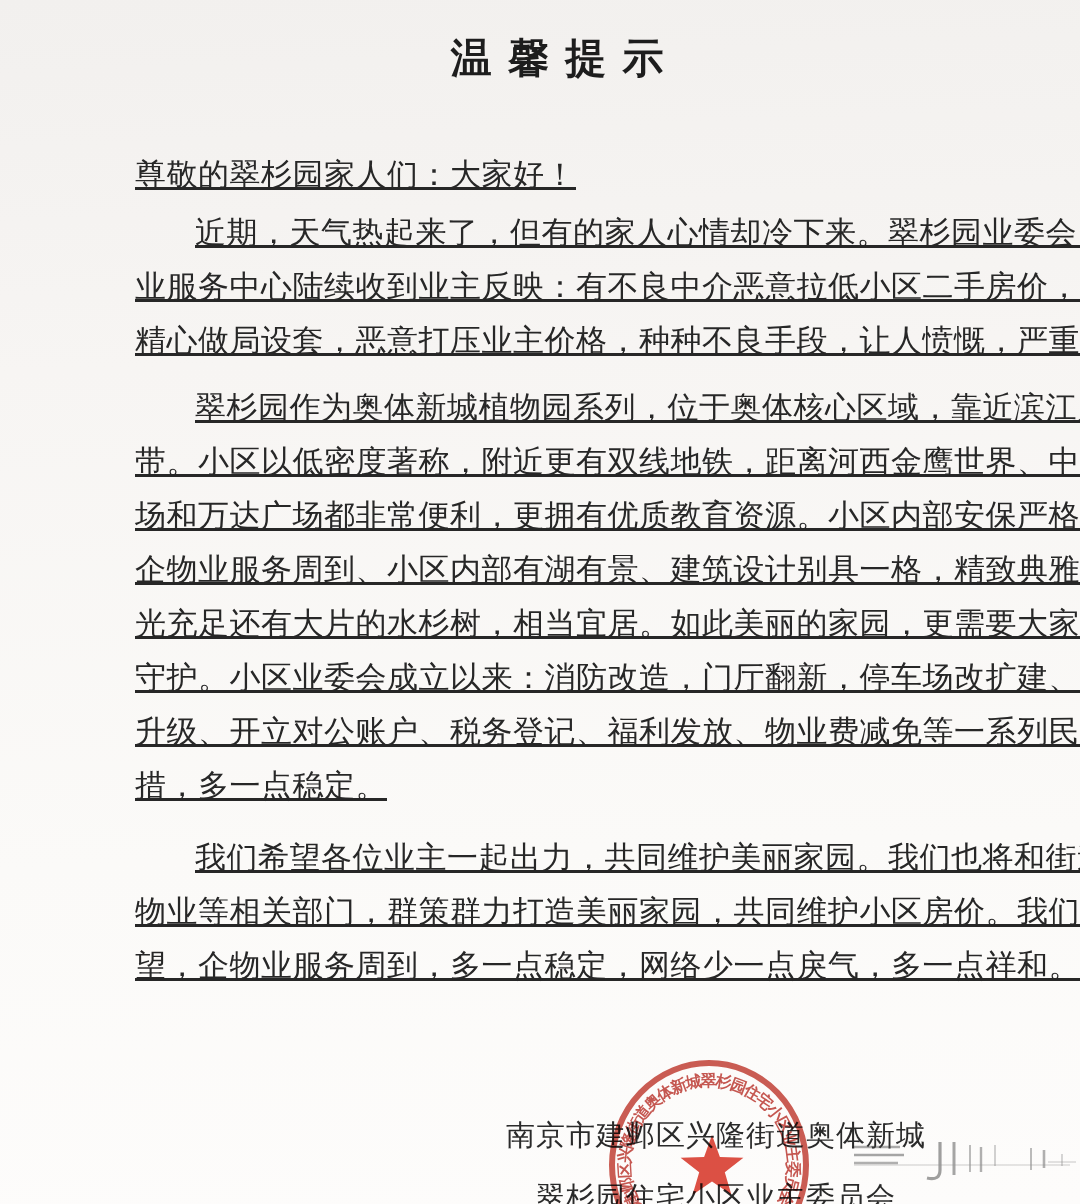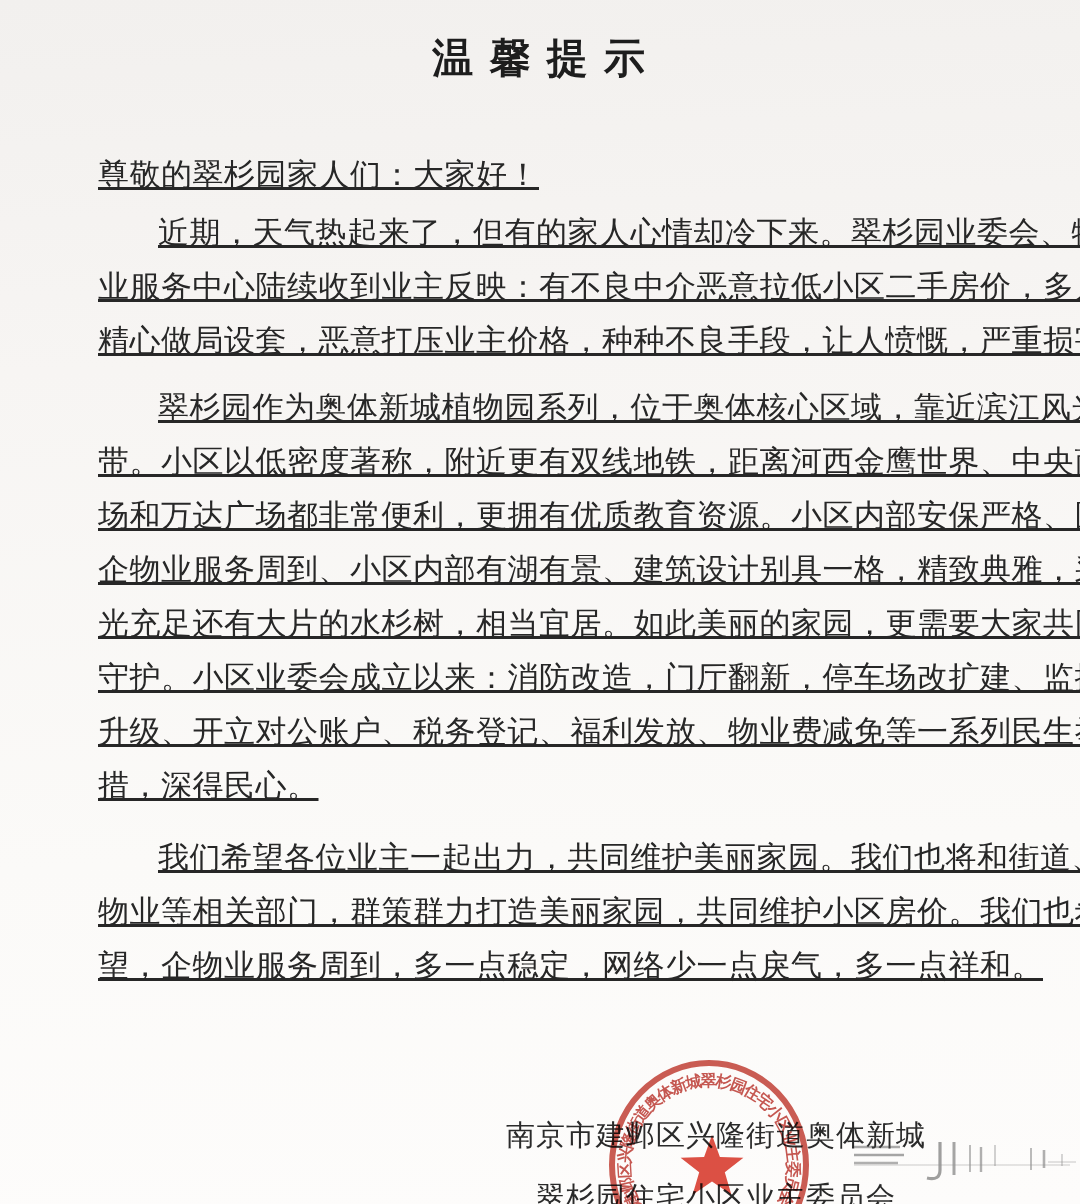--- a/index.html
+++ b/index.html
@@ -3,20 +3,21 @@
 <meta charset="utf-8">
 <style>
   * { margin:0; padding:0; box-sizing:border-box; }
   html,body { width:1080px; height:1204px; }
   body { font-family:"Liberation Serif","DejaVu Serif",serif; background:#e9e9e9; }
 
   .page {
     position:relative; width:1080px; height:1204px; overflow:hidden;
     background:linear-gradient(178deg,#f2f0ee 0%, #f7f5f3 30%, #fbfaf8 70%, #fdfcfb 100%);
     color:#272727;
+    padding-left:37px;
   }
 
   .title {
     margin-top:34px; height:48px; line-height:48px;
     text-align:center; font-size:41px; font-weight:600;
     letter-spacing:3px; color:#1d1d1d;
   }
 
   .content { padding:0 97px 0 98px; }
 
@@ -69,21 +70,21 @@
     </div>
 
     <div class="para p2">
       <div class="line ind">翠杉园作为奥体新城植物园系列，位于奥体核心区域，靠近滨江风光</div>
       <div class="line">带。小区以低密度著称，附近更有双线地铁，距离河西金鹰世界、中央商</div>
       <div class="line">场和万达广场都非常便利，更拥有优质教育资源。小区内部安保严格、国</div>
       <div class="line">企物业服务周到、小区内部有湖有景、建筑设计别具一格，精致典雅，采</div>
       <div class="line">光充足还有大片的水杉树，相当宜居。如此美丽的家园，更需要大家共同</div>
       <div class="line">守护。小区业委会成立以来：消防改造，门厅翻新，停车场改扩建、监控</div>
       <div class="line">升级、开立对公账户、税务登记、福利发放、物业费减免等一系列民生举</div>
-      <div class="line end">措，深得民心。</div>
+      <div class="line end">措，多一点稳定。</div>
     </div>
 
     <div class="para p3">
       <div class="line ind">我们希望各位业主一起出力，共同维护美丽家园。我们也将和街道、</div>
       <div class="line">物业等相关部门，群策群力打造美丽家园，共同维护小区房价。我们也希</div>
       <div class="line end">望，企物业服务周到，多一点稳定，网络少一点戾气，多一点祥和。</div>
     </div>
 
   </div>
 

